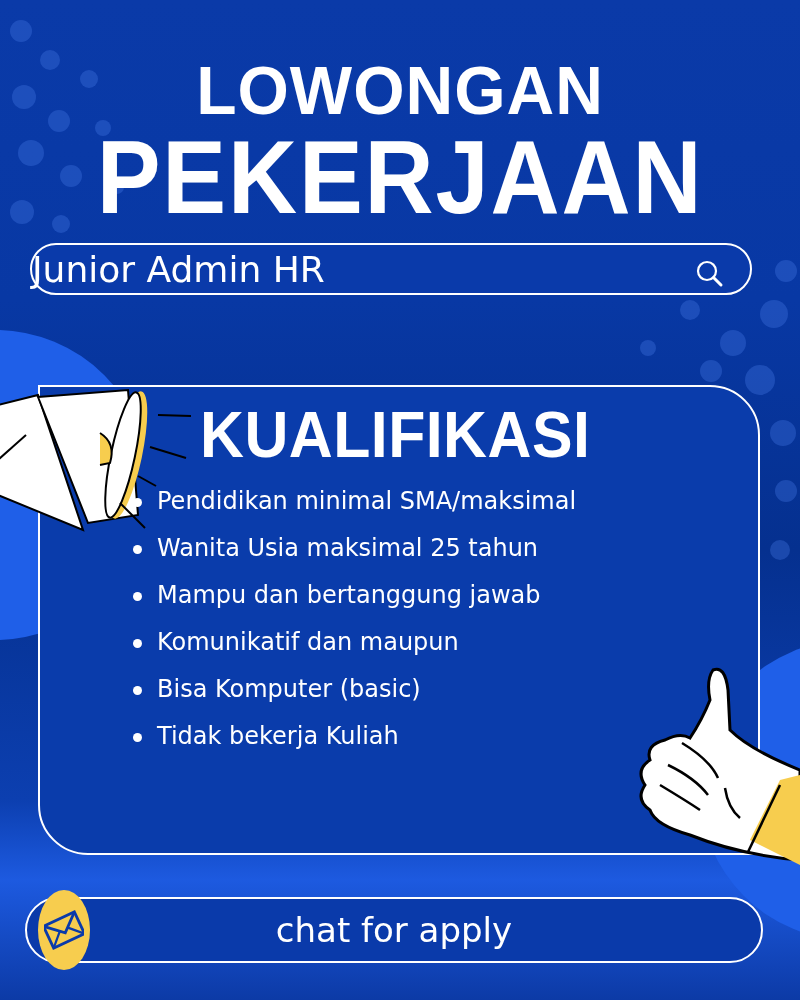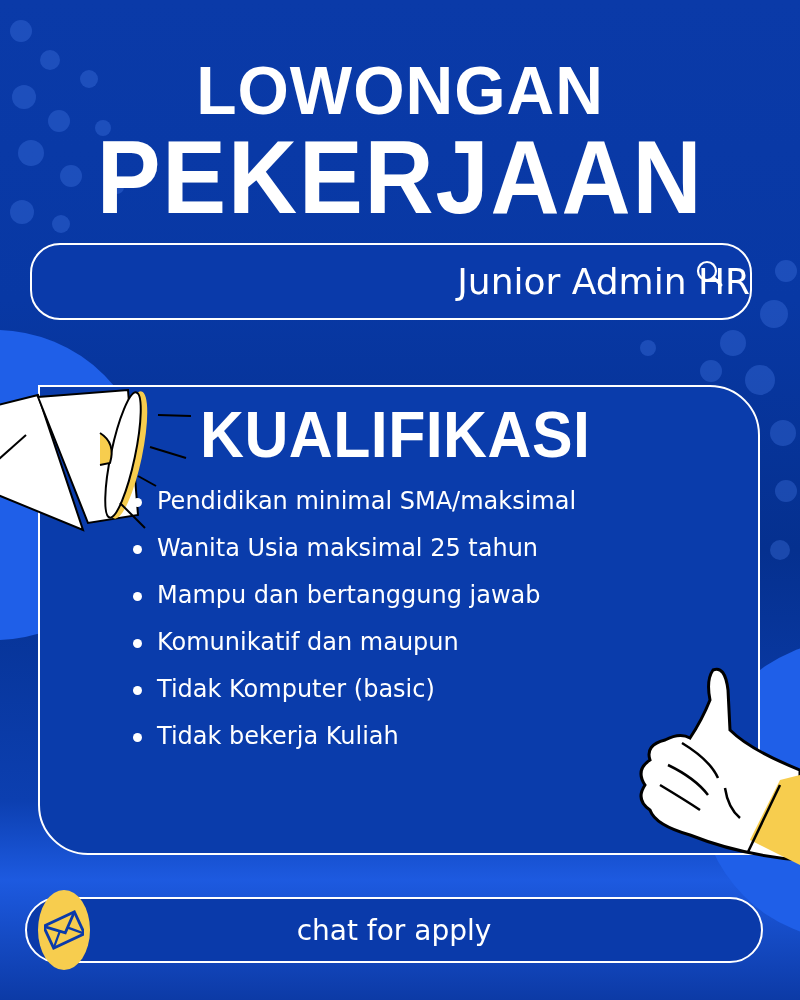--- a/index.html
+++ b/index.html
@@ -20,23 +20,23 @@
       transform: scaleY(1.05);
     }
     .title-2 {
       position: absolute; left: 0; width: 800px; top: 118px;
       text-align: center; font-family: "Liberation Sans", sans-serif;
       font-weight: 700; font-size: 104px; letter-spacing: 2px;
       transform: scaleX(0.92);
     }
 
     .search-bar {
-      position: absolute; left: 30px; top: 243px; width: 722px; height: 77px;
+      position: absolute; left: 30px; top: 243px; width: 722px; height: 52px;
       border: 2.5px solid #ffffff; border-radius: 30px; background: #0a3aaa;
-      display: flex; align-items: center; justify-content: flex-end;
+      display: flex; align-items: center; justify-content: flex-start;
     }
     .search-text { font-size: 36px; font-weight: 400; }
     .search-icon { position: absolute; right: 24px; top: 13px; width: 32px; height: 32px; }
 
     .circle-left {
       position: absolute; left: -160px; top: 330px; width: 310px; height: 310px;
       border-radius: 50%; background: #1f5fe8;
     }
     .circle-right {
       position: absolute; left: 700px; top: 640px; width: 300px; height: 300px;
@@ -65,21 +65,21 @@
     }
 
     .megaphone { position: absolute; left: -2px; top: 385px; width: 200px; height: 150px; }
     .thumb { position: absolute; left: 630px; top: 660px; width: 170px; height: 210px; }
 
     .apply-bar {
       position: absolute; left: 25px; top: 897px; width: 738px; height: 66px;
       border: 2.5px solid #fff; border-radius: 33px; background: #0a3aaa;
       display: flex; align-items: center; justify-content: center;
     }
-    .apply-text { font-size: 28px; }
+    .apply-text { font-size: 34px; }
     .mail-badge {
       position: absolute; left: 38px; top: 890px; width: 52px; height: 80px;
       border-radius: 50%; background: #f7cd4e;
       display: flex; align-items: center; justify-content: center;
     }
   </style>
 </head>
 <body>
 
 <div class="dots">
@@ -135,21 +135,21 @@
   <line x1="0" y1="75" x2="28" y2="50" stroke="#000" stroke-width="2"></line>
 </svg>
 
 <div class="card-title">KUALIFIKASI</div>
 
 <ul class="qual-list">
   <li>Pendidikan minimal SMA/maksimal</li>
   <li>Wanita Usia maksimal 25 tahun</li>
   <li>Mampu dan bertanggung jawab</li>
   <li>Komunikatif dan maupun</li>
-  <li>Tidak Komputer (basic)</li>
+  <li>Bisa Komputer (basic)</li>
   <li>Tidak bekerja Kuliah</li>
 </ul>
 
 <svg class="thumb" viewBox="0 0 170 210">
   <path d="M83 10 Q95 5 98 30 L100 70 Q120 90 170 110 L170 200 Q110 195 60 175 Q25 165 20 150 Q5 140 15 125 Q5 110 20 100 Q15 85 35 80 Q50 72 60 78 Q72 60 80 40 Q76 20 83 10 Z" fill="#fff" stroke="#000" stroke-width="3"></path>
   <path d="M120 180 L150 120 L170 115 L170 205 Z" fill="#f7cd4e"></path>
   <path d="M118 192 L150 125" stroke="#000" stroke-width="2.5" fill="none"></path>
   <path d="M52 83 Q80 100 88 118" stroke="#000" stroke-width="2.5" fill="none"></path>
   <path d="M38 105 Q65 118 78 135" stroke="#000" stroke-width="2.5" fill="none"></path>
   <path d="M30 125 Q55 140 70 150" stroke="#000" stroke-width="2.5" fill="none"></path>

